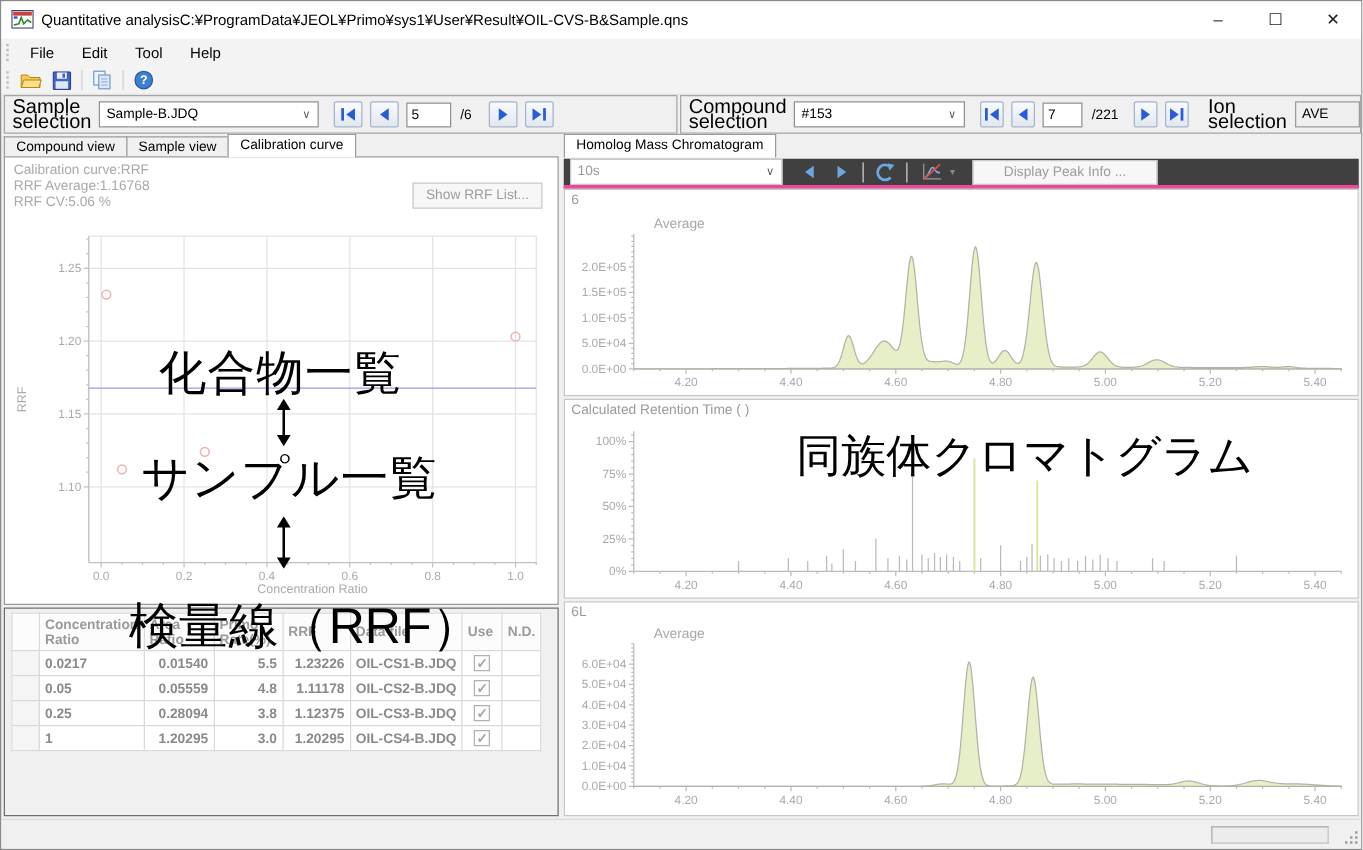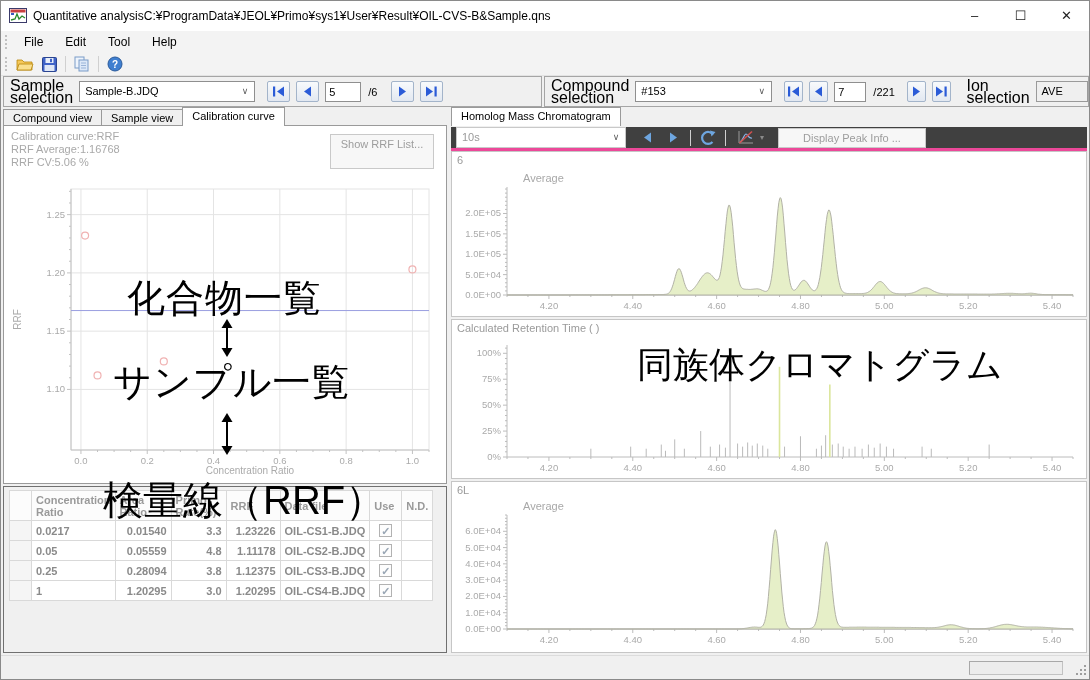--- a/index.html
+++ b/index.html
@@ -29,21 +29,21 @@
   .frac{font-size:11px;color:#000;margin:0 4px;}
   .ave-box{width:62px;height:21px;background:#efefef;border:1px solid #9a9a9a;font-size:11px;line-height:19px;padding-left:5px;color:#000;}
   
   .tabbar{position:absolute;height:19px;display:flex;align-items:flex-end;}
   .tab{font-size:11px;color:#000;padding:2px 9px 3px 9px;background:#f0f0f0;border:1px solid #9a9a9a;border-bottom:none;margin-right:-1px;height:17px;}
   .tab.active{background:#fff;height:19px;position:relative;z-index:3;}
   
   .cal-panel{position:absolute;left:2px;top:124px;width:444px;height:359px;background:#fff;border:1px solid #9a9a9a;z-index:1;}
   .cal-info{position:absolute;left:7px;top:4px;font-size:11px;line-height:13px;color:#a9a9a9;white-space:pre-line;}
   .disabled-btn{position:absolute;font-size:11px;color:#9d9d9d;background:#f7f7f7;border:1px solid #c9c9c9;text-align:center;}
-  #show-rrf{right:12px;top:8px;width:104px;height:35px;line-height:19px;}
+  #show-rrf{right:12px;top:20px;width:104px;height:21px;line-height:19px;}
   .tbl-panel{position:absolute;left:2px;top:485px;width:444px;height:167px;background:#f0f0f0;border:1px solid #707070;}
   table.grid{border-collapse:collapse;position:absolute;left:5px;top:3px;background:#fff;}
   table.grid th,table.grid td{border:1px solid #d9d9d9;font-size:11px;font-weight:bold;padding:0 4px;height:20px;white-space:nowrap;overflow:hidden;margin-left:20px;}
   table.grid th{color:#9a9a9a;background:#fcfcfc;text-align:left;line-height:12px;height:30px;}
   table.grid td{color:#8a8a8a;}
   td.r,th.r{text-align:right;}
   td.sel{background:#f5f5f5;}
   .cb{display:inline-block;width:13px;height:13px;border:1px solid #b2b2b2;background:#fdfdfd;color:#9aa7b5;font-size:11px;line-height:12px;text-align:center;vertical-align:middle;}
   
   .rpanel{position:absolute;left:450px;width:636px;background:#fff;border:1px solid #c6c6c6;}
@@ -289,21 +289,21 @@
         <th style="width:55px;"><span>Primo</span><br><span>Rate(%)</span></th>
         <th style="width:54px;"><span>RRF</span></th>
         <th style="width:84px;"><span>Data file</span></th>
         <th style="width:32px;"><span>Use</span></th>
         <th style="width:30px;"><span>N.D.</span></th>
       </tr>
       <tr>
         <td class="sel"></td>
         <td>0.0217</td>
         <td class="r">0.01540</td>
-        <td class="r">3.3</td>
+        <td class="r">5.5</td>
         <td class="r">1.23226</td>
         <td>OIL-CS1-B.JDQ</td>
         <td style="text-align:center;"><span class="cb">✓</span></td>
         <td></td>
       </tr>
       <tr>
         <td class="sel"></td>
         <td>0.05</td>
         <td class="r">0.05559</td>
         <td class="r">4.8</td>

